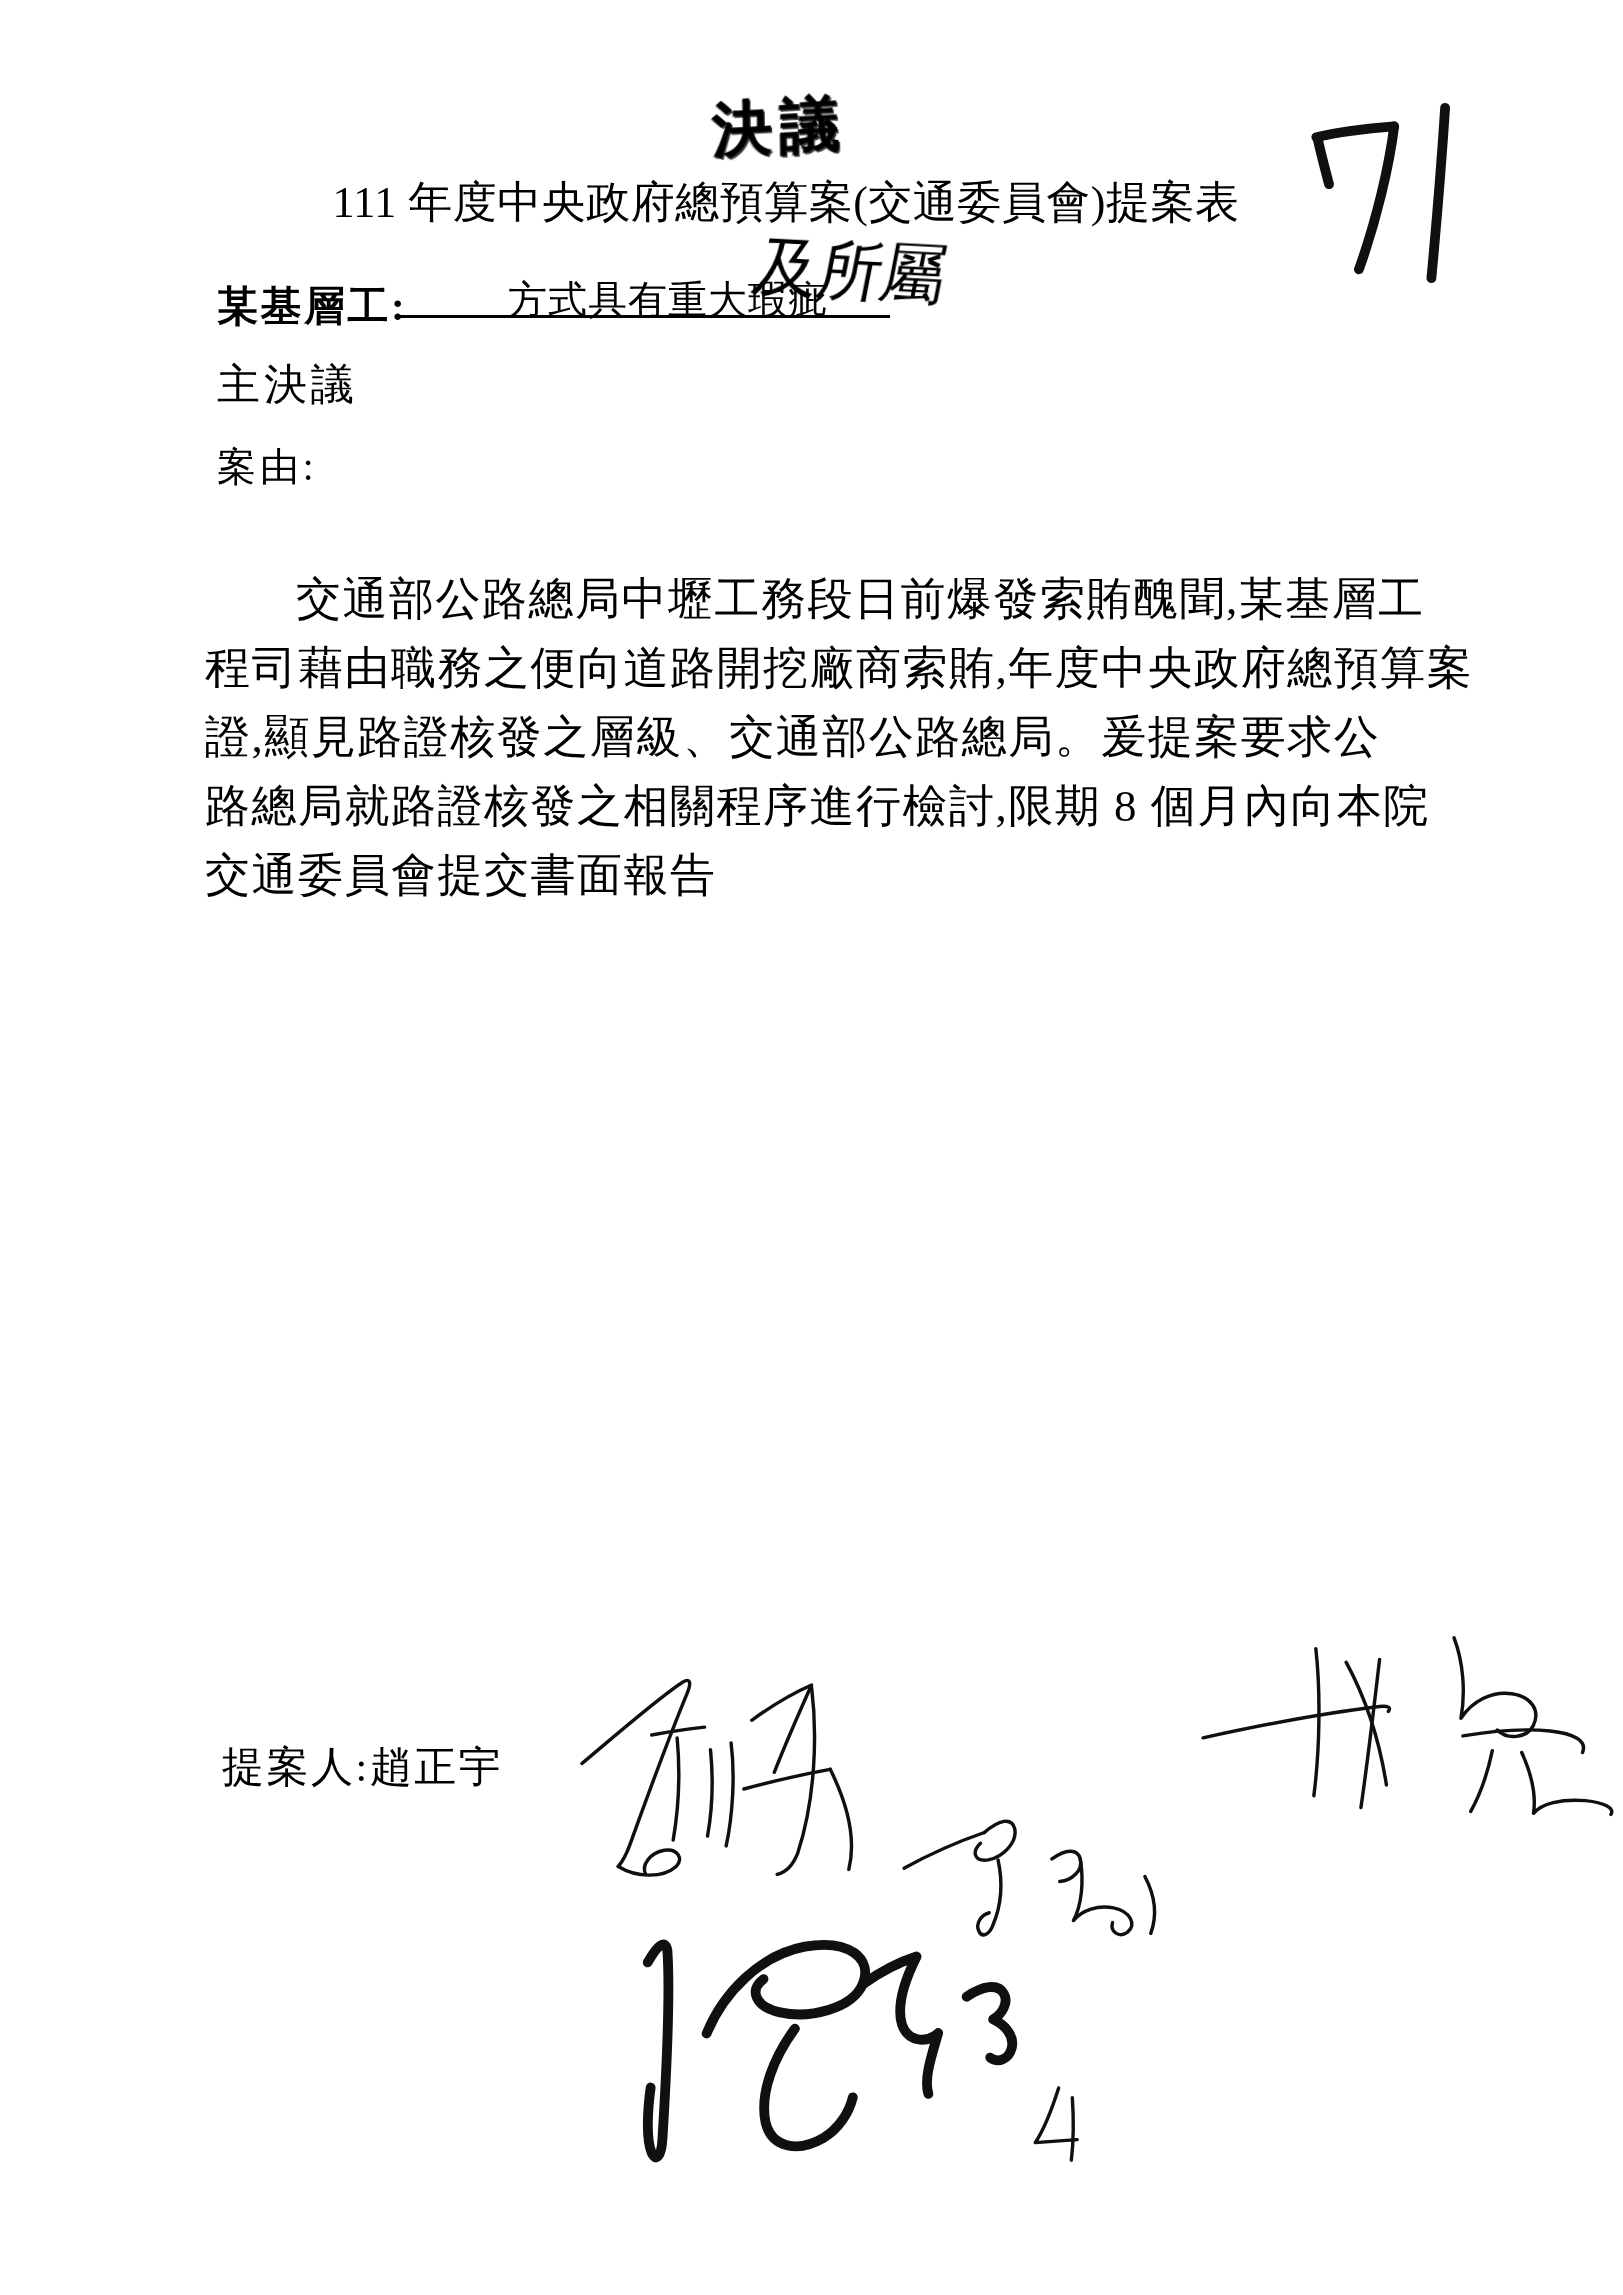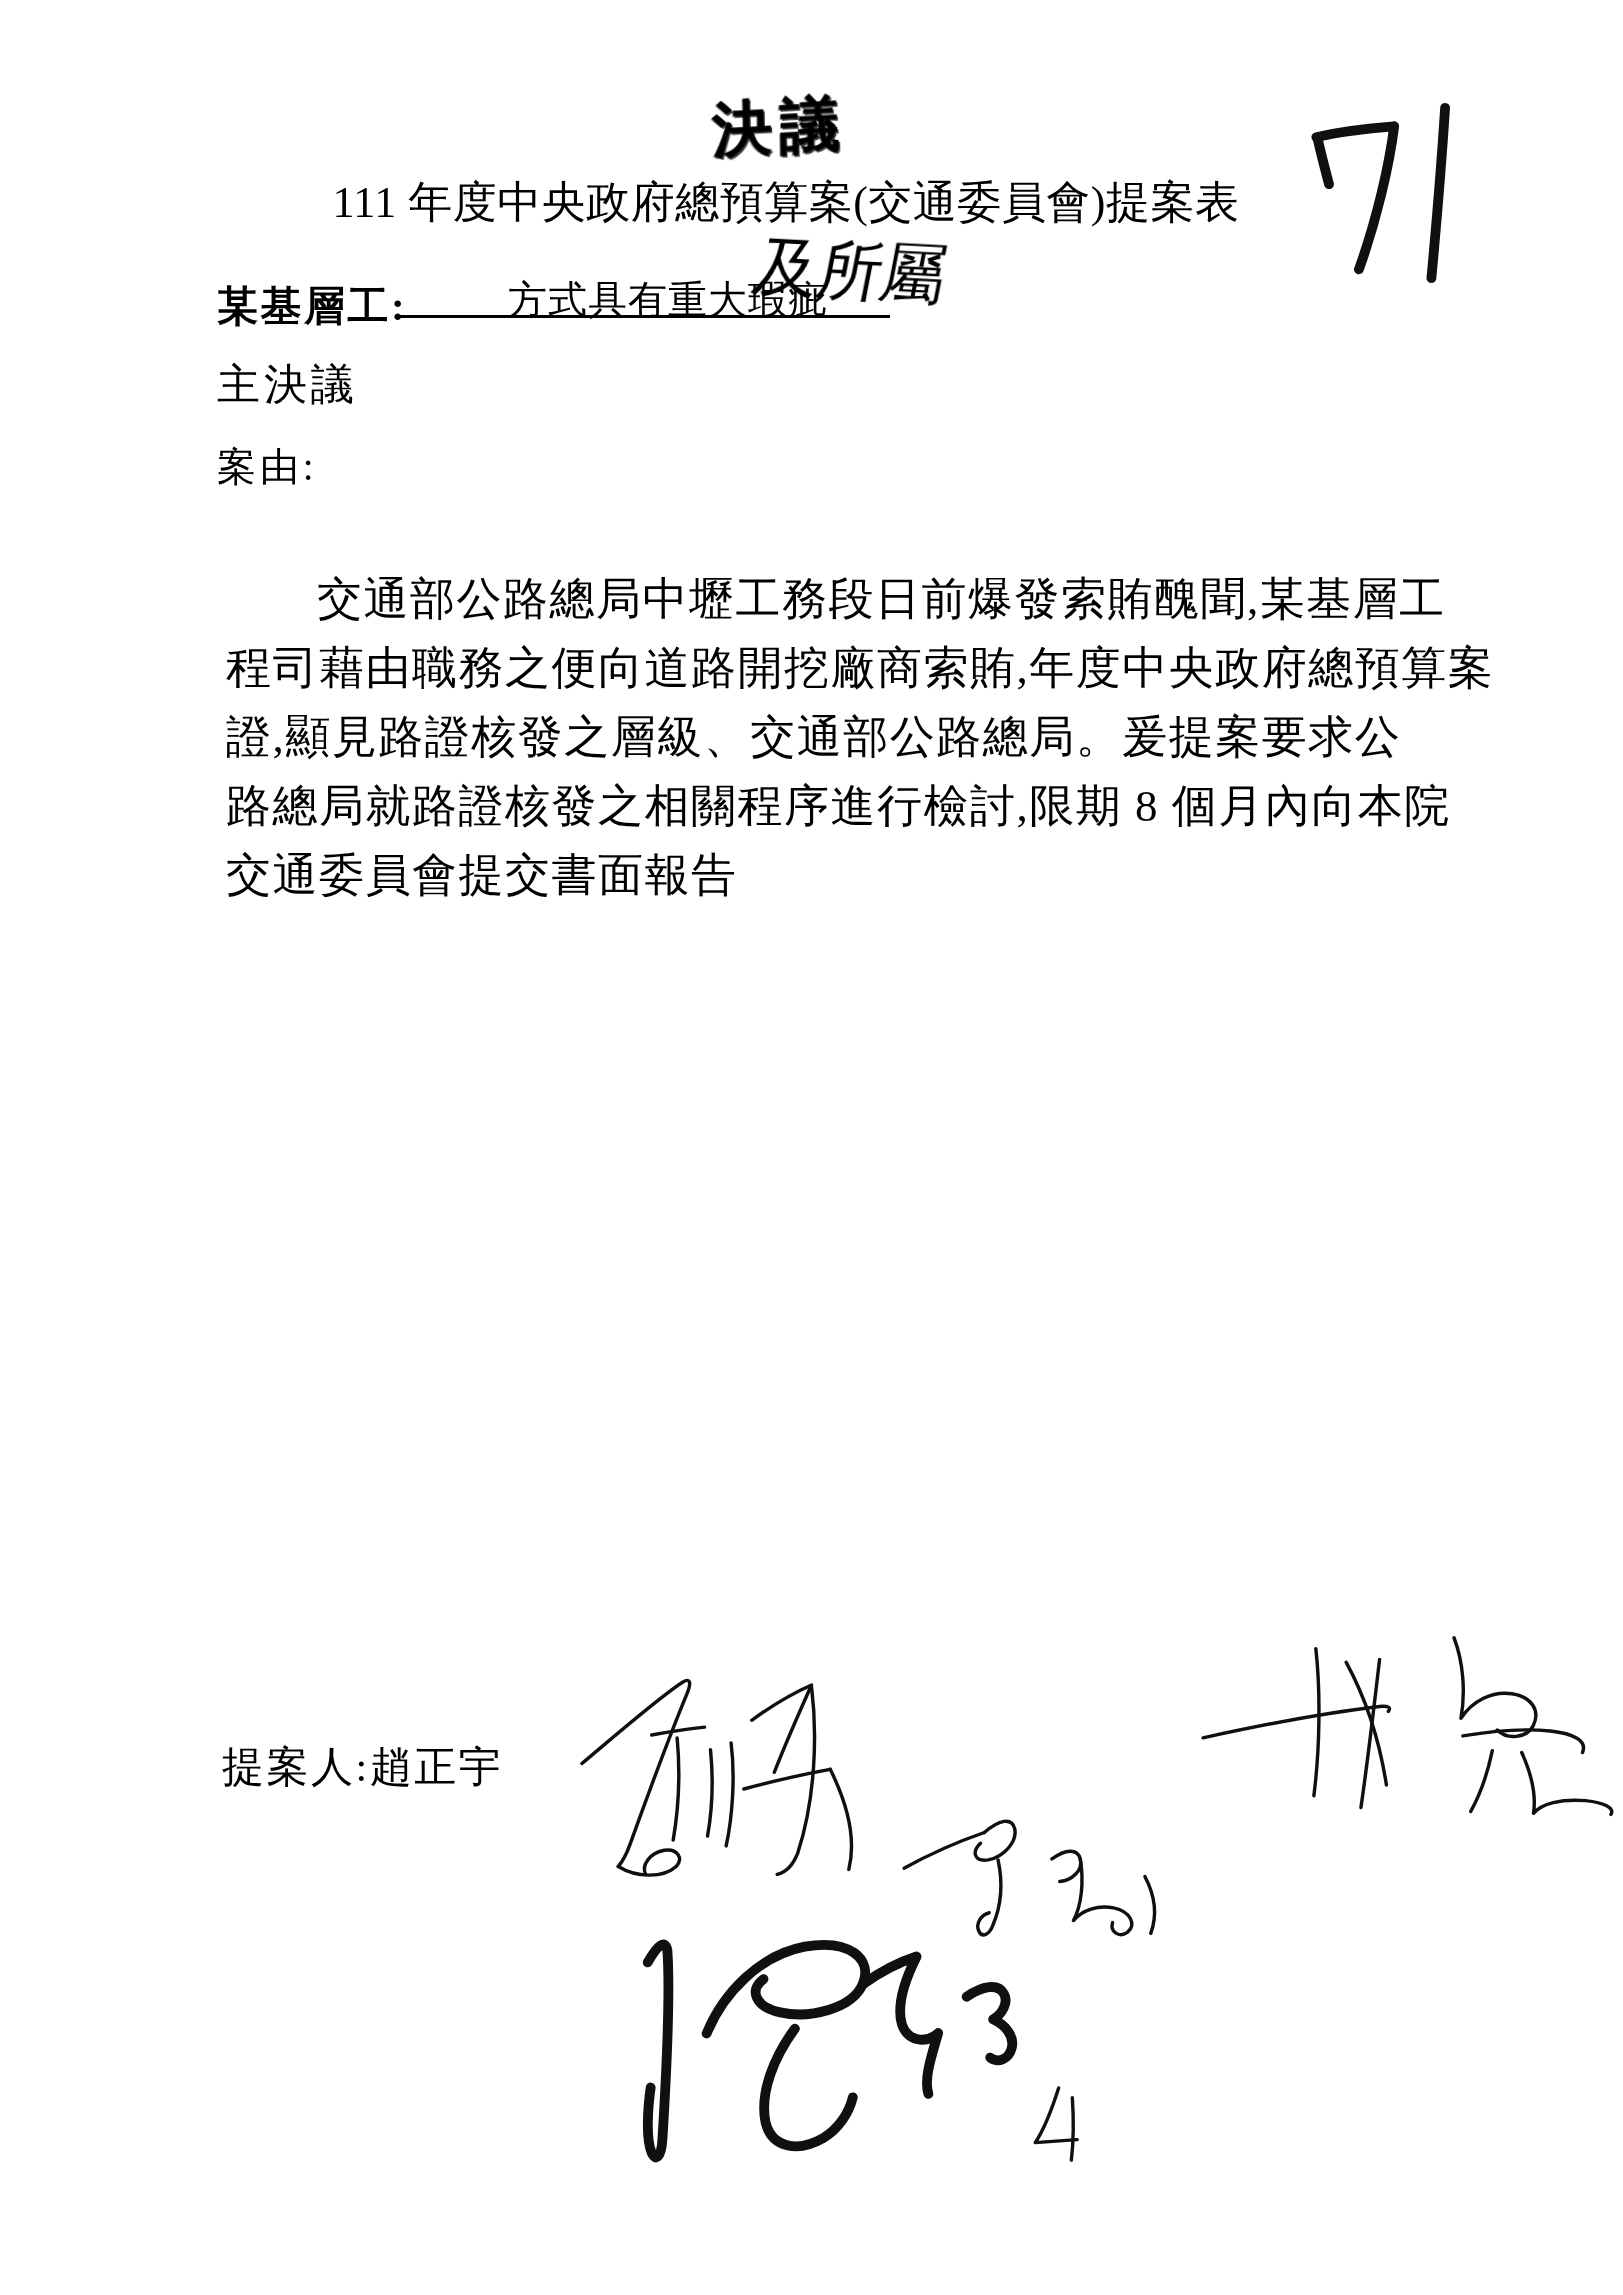--- a/index.html
+++ b/index.html
@@ -37,21 +37,21 @@
     left:755px;top:227px;
     font-size:65px;
     transform:rotate(3deg) skewX(-8deg);
     letter-spacing:-2px;
     filter:blur(0.2px);
   }
 
   .sec-main{left:217px;top:356px;font-size:43px;letter-spacing:3.9px;}
   .sec-case{left:217px;top:440px;font-size:39px;letter-spacing:3.9px;}
 
-  .body-block{left:205px;top:565px;width:1226px;margin-left:21px;}
+  .body-block{left:205px;top:565px;width:1226px;}
   .body-line{
     font-size:45px;
     line-height:69px;
     height:69px;
     letter-spacing:1.5px;
     white-space:nowrap;
   }
   .body-line.indent{padding-left:91px;}
 
   .proposer{left:222px;top:1739px;font-size:42px;letter-spacing:2.5px;}

